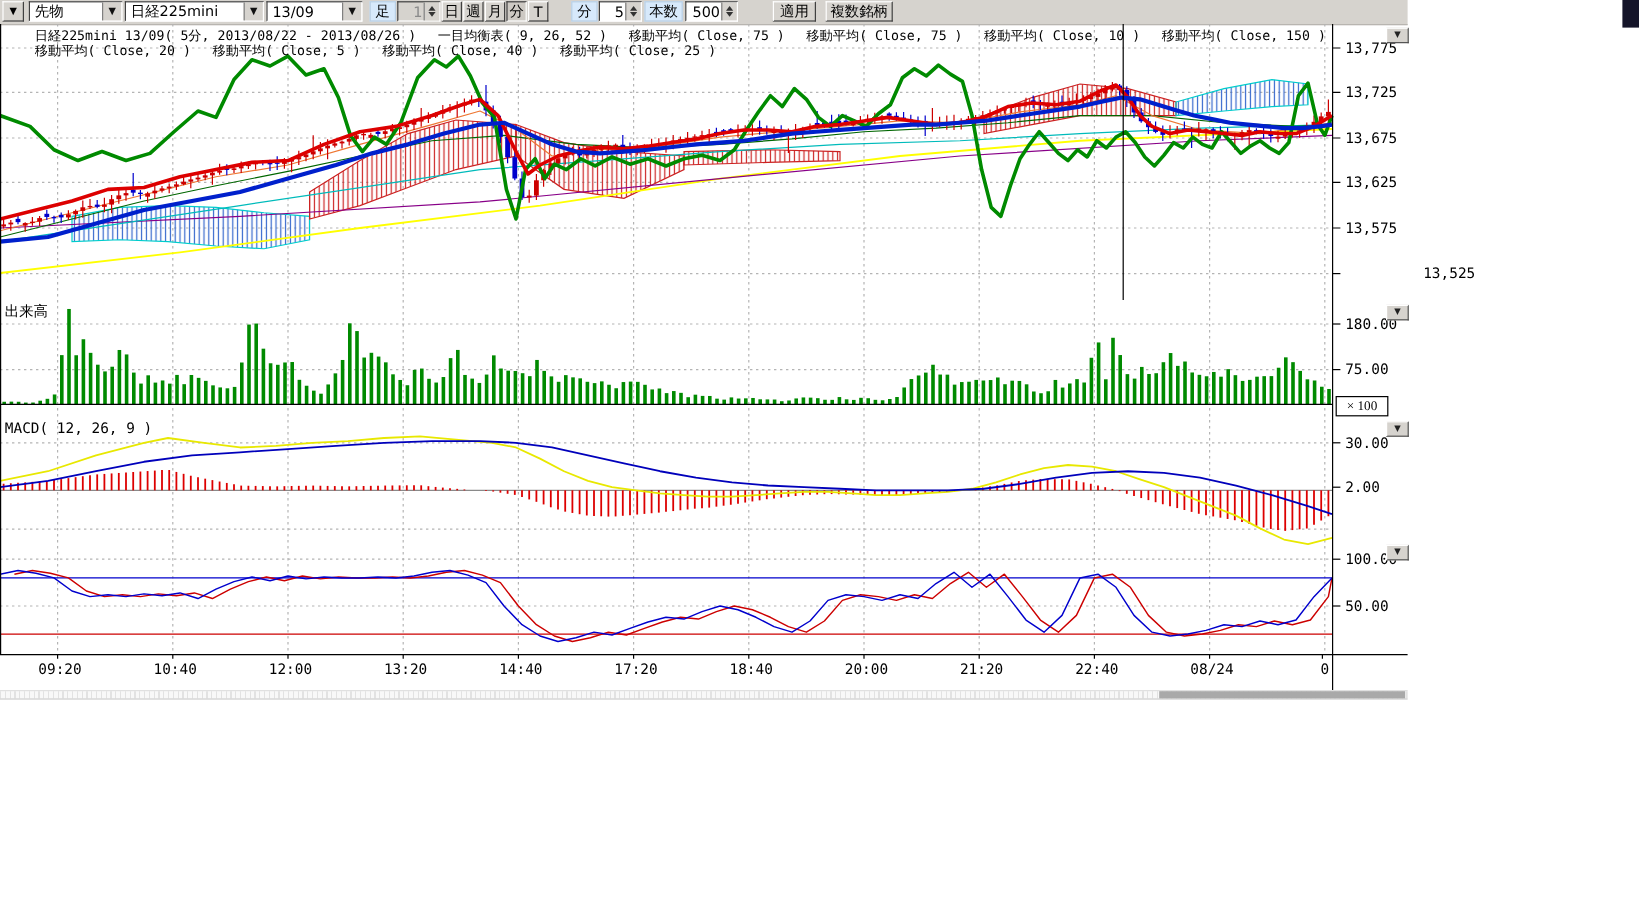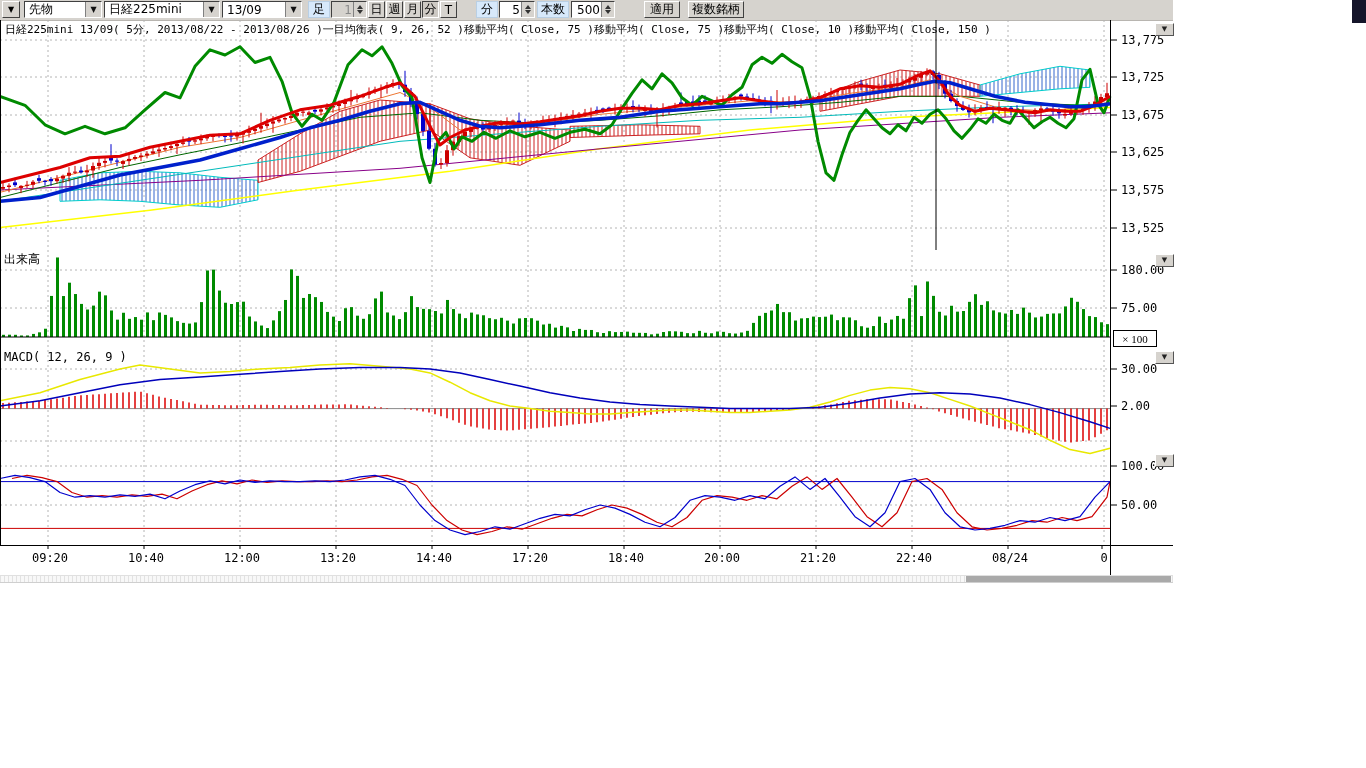--- a/index.html
+++ b/index.html
@@ -29,21 +29,21 @@
   .spin .sb{width:12px;height:100%;background:#d6d3ce;border-left:1px solid #808080;
             display:flex;flex-direction:column;align-items:center;justify-content:center;}
   .spin .sb i{display:block;width:0;height:0;border-left:3px solid transparent;
               border-right:3px solid transparent;}
   .spin .sb .up{border-bottom:4px solid #333;margin-bottom:1px;}
   .spin .sb .dn{border-top:4px solid #333;}
   .spin.disabled{background:#d6d3ce;color:#8a8a8a;}
   
   .ov{position:absolute;font-family:"DejaVu Sans Mono","DejaVu Sans",monospace;color:#000;
       white-space:nowrap;}
-  .legend{font-size:11px;top:0;display:flex;}
+  .legend{font-size:11px;top:0;display:flex;gap:18px;margin-left:24px;}
   .ytick{font-size:12px;}
   .ttick{font-size:12px;}
   .axis-drop{position:absolute;width:17px;height:11px;background:#d6d3ce;
              border-top:1px solid #fff;border-left:1px solid #fff;
              border-right:1px solid #555;border-bottom:1px solid #555;
              display:flex;align-items:center;justify-content:center;}
   .axis-drop span{font-size:7px;line-height:7px;color:#222;}
   #x100{position:absolute;background:#fff;border:1px solid #000;font-size:11px;
         font-family:"DejaVu Sans Mono",monospace;display:flex;align-items:center;
         justify-content:center;}
@@ -955,33 +955,39 @@
     </svg>
 
   <div class="ov legend" style="left:5px;top:22px;" id="legend-row1">
       <span>日経225mini 13/09( 5分, 2013/08/22 - 2013/08/26 )</span>
       <span>一目均衡表( 9, 26, 52 )</span>
       <span>移動平均( Close, 75 )</span>
       <span>移動平均( Close, 75 )</span>
       <span>移動平均( Close, 10 )</span>
       <span>移動平均( Close, 150 )</span>
     </div>
+  <div class="ov legend" style="left:5px;top:35px;" id="legend-row2">
+      <span>移動平均( Close, 20 )</span>
+      <span>移動平均( Close, 5 )</span>
+      <span>移動平均( Close, 40 )</span>
+      <span>移動平均( Close, 25 )</span>
+    </div>
 
   <div class="ov" style="left:4px;top:251px;font-size:12px;">出来高</div>
   <div class="ov" style="left:4px;top:350px;font-size:12px;">MACD( 12, 26, 9 )</div>
 
   <div id="x100" style="left:1113px;top:330px;width:42px;height:15px;font-family:Liberation Serif, serif;">× 100</div>
 
   <div id="gen-overlays">
       <div class="ov ytick" style="left: 1121px; top: 33px;">13,775</div>
       <div class="ov ytick" style="left: 1121px; top: 70px;">13,725</div>
       <div class="ov ytick" style="left: 1121px; top: 108px;">13,675</div>
       <div class="ov ytick" style="left: 1121px; top: 145px;">13,625</div>
       <div class="ov ytick" style="left: 1121px; top: 183px;">13,575</div>
-      <div class="ov ytick" style="left: 1121px; top: 221px;">13,525</div>
+      <div class="ov ytick" style="left: 1186px; top: 221px;">13,525</div>
       <div class="ov ytick" style="left: 1121px; top: 263px;">180.00</div>
       <div class="ov ytick" style="left: 1121px; top: 301px;">75.00</div>
       <div class="ov ytick" style="left: 1121px; top: 362px;">30.00</div>
       <div class="ov ytick" style="left: 1121px; top: 399px;">2.00</div>
       <div class="ov ytick" style="left: 1121px; top: 459px;">100.00</div>
       <div class="ov ytick" style="left: 1121px; top: 498px;">50.00</div>
       <div class="ov ttick" style="left: 30px; top: 551px; width: 40px; text-align: center;">09:20</div>
       <div class="ov ttick" style="left: 126px; top: 551px; width: 40px; text-align: center;">10:40</div>
       <div class="ov ttick" style="left: 222px; top: 551px; width: 40px; text-align: center;">12:00</div>
       <div class="ov ttick" style="left: 318px; top: 551px; width: 40px; text-align: center;">13:20</div>

